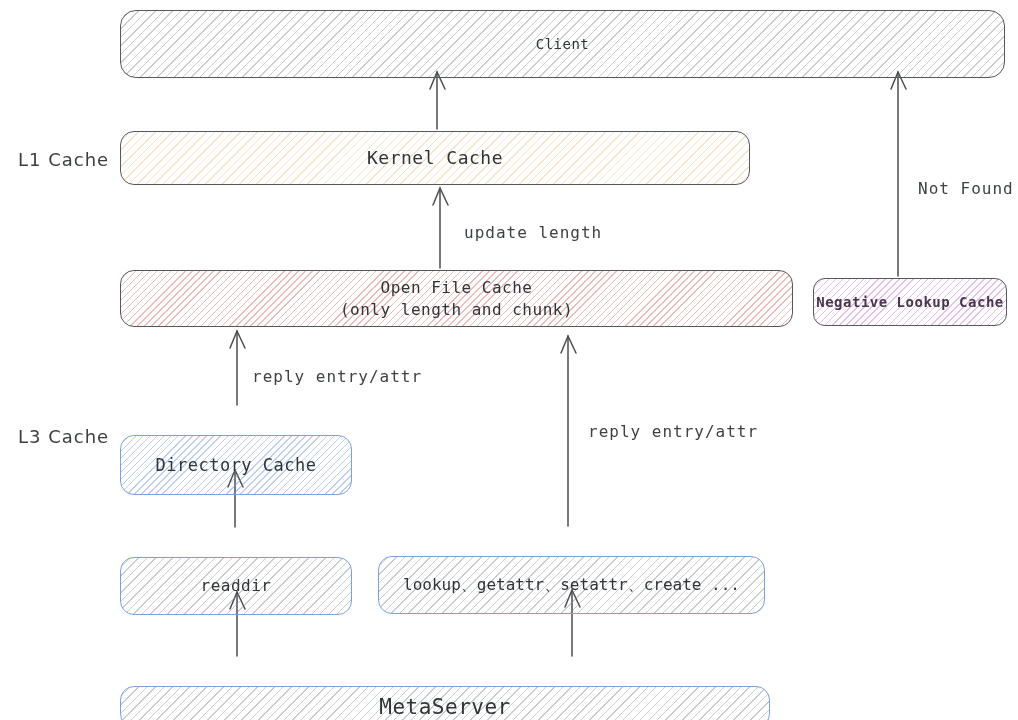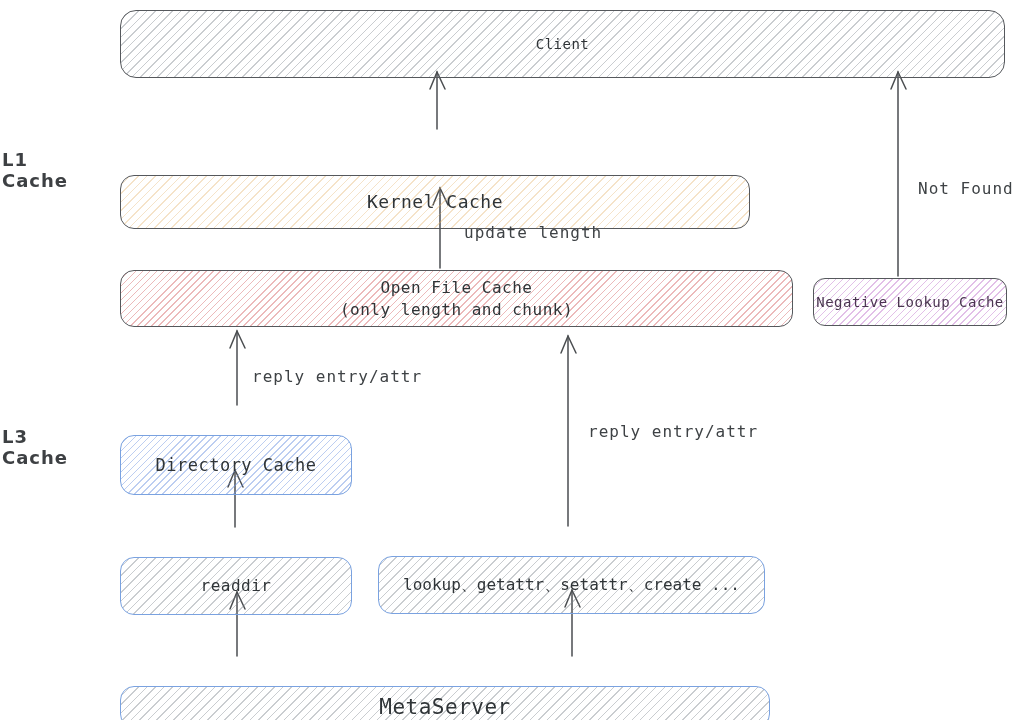--- a/index.html
+++ b/index.html
@@ -18,47 +18,47 @@
     letter-spacing:.5px;
     text-align:center;
     line-height:1.35;
   }
   
   .hatch-gray{
     background:repeating-linear-gradient(135deg, rgba(122,130,138,.40) 0 1px, transparent 1px 6px);
   }
   .hatch-cream{
     background:repeating-linear-gradient(135deg, rgba(226,173,96,.34) 0 1px, transparent 1px 6px);
-    margin-top:44px;
   }
   .hatch-red{
     background:repeating-linear-gradient(135deg, rgba(210,90,92,.42) 0 1px, transparent 1px 5px);
   }
   .hatch-purple{
     background:repeating-linear-gradient(135deg, rgba(186,104,200,.42) 0 1px, transparent 1px 5px);
+    font-weight:bold;
   }
   .hatch-blue{
     background:repeating-linear-gradient(135deg, rgba(108,146,224,.45) 0 1px, transparent 1px 5px);
   }
   .border-dark{border:1.6px solid #55585c;}
   .border-blue{border:1.8px solid #7aa2e0;margin-top:28px;}
 
   #node-client{left:120px;top:10px;width:885px;height:68px;border-radius:16px;font-size:14px;}
   #node-kernel{left:120px;top:131px;width:630px;height:54px;border-radius:14px;font-size:18px;}
   #node-openfile{left:120px;top:270px;width:673px;height:57px;border-radius:14px;font-size:16px;}
   #node-negative{left:813px;top:278px;width:194px;height:48px;border-radius:12px;font-size:14px;color:#4a3550;}
   #node-directory{left:120px;top:407px;width:232px;height:60px;border-radius:14px;font-size:17px;}
   #node-readdir{left:120px;top:529px;width:232px;height:58px;border-radius:14px;font-size:16px;}
   #node-lookup{left:378px;top:528px;width:387px;height:58px;border-radius:14px;font-size:16px;letter-spacing:0;}
   #node-metaserver{left:120px;top:658px;width:650px;height:42px;border-radius:14px;font-size:21px;}
 
   .tier-label{
-    position:absolute;left:2px;width:96px;
+    position:absolute;left:18px;width:96px;
     font-family:"DejaVu Sans","Liberation Sans",sans-serif;
-    font-size:18px;font-weight:bold;letter-spacing:1px;
+    font-size:18px;font-weight:normal;letter-spacing:1px;
     color:#3d4043;
   }
   #tier-l1{top:149px;}
   #tier-l2{top:291px;color:#9ea3a8;}
   #tier-l3{top:426px;}
 
   .edge-label{
     position:absolute;
     font-size:16px;color:#3e4245;letter-spacing:1px;white-space:nowrap;
   }

